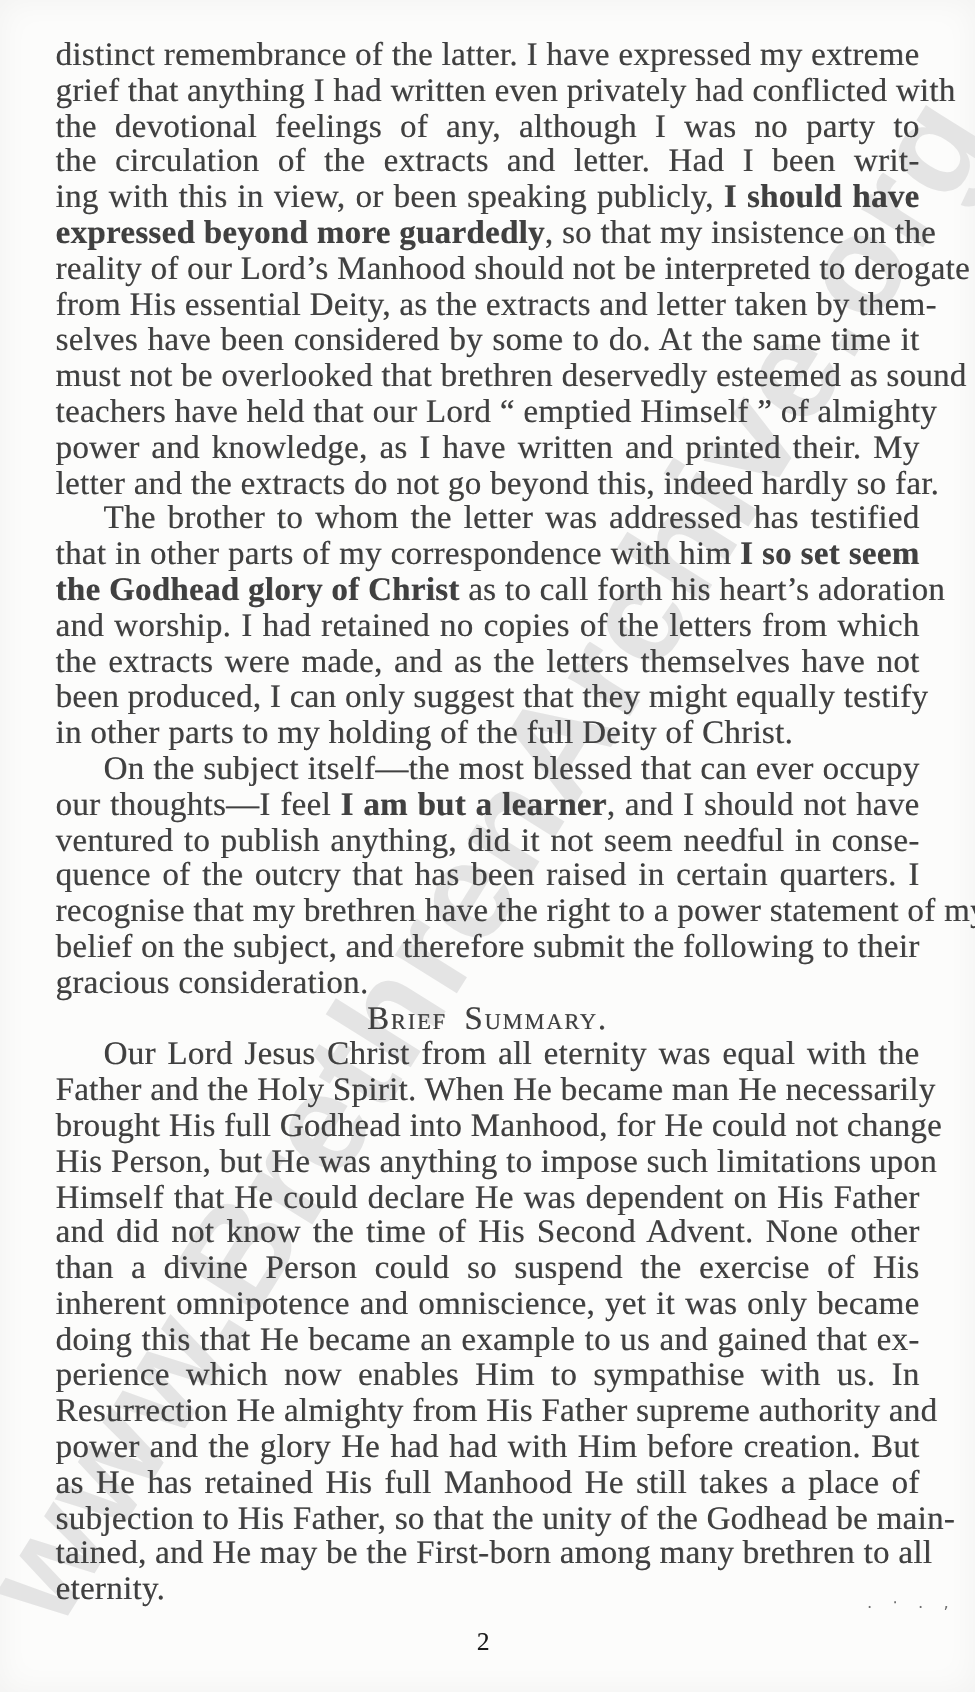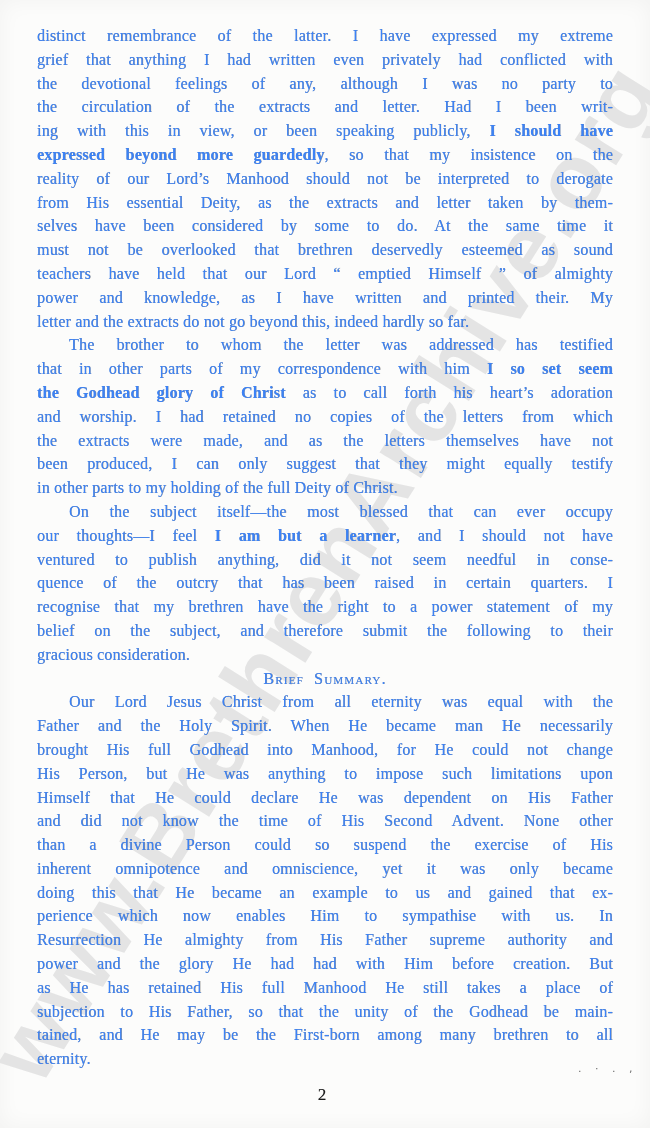--- a/index.html
+++ b/index.html
@@ -33,22 +33,22 @@
     white-space: nowrap;
     z-index: 0;
     user-select: none;
   }
   .textblock {
     position: absolute;
     left: 37px;
     top: 24px;
     width: 576px;
     z-index: 1;
-    color: #3b82f6;
-    font-size: 16px;
+    color: #404040;
+    font-size: 22px;
     line-height: 23.8px;
     letter-spacing: 0.2px;
     text-shadow: 0.3px 0 0 rgba(10,10,10,0.45);
   }
   .line {
     height: 23.8px;
     text-align: justify;
     text-align-last: justify;
     white-space: nowrap;
   }

